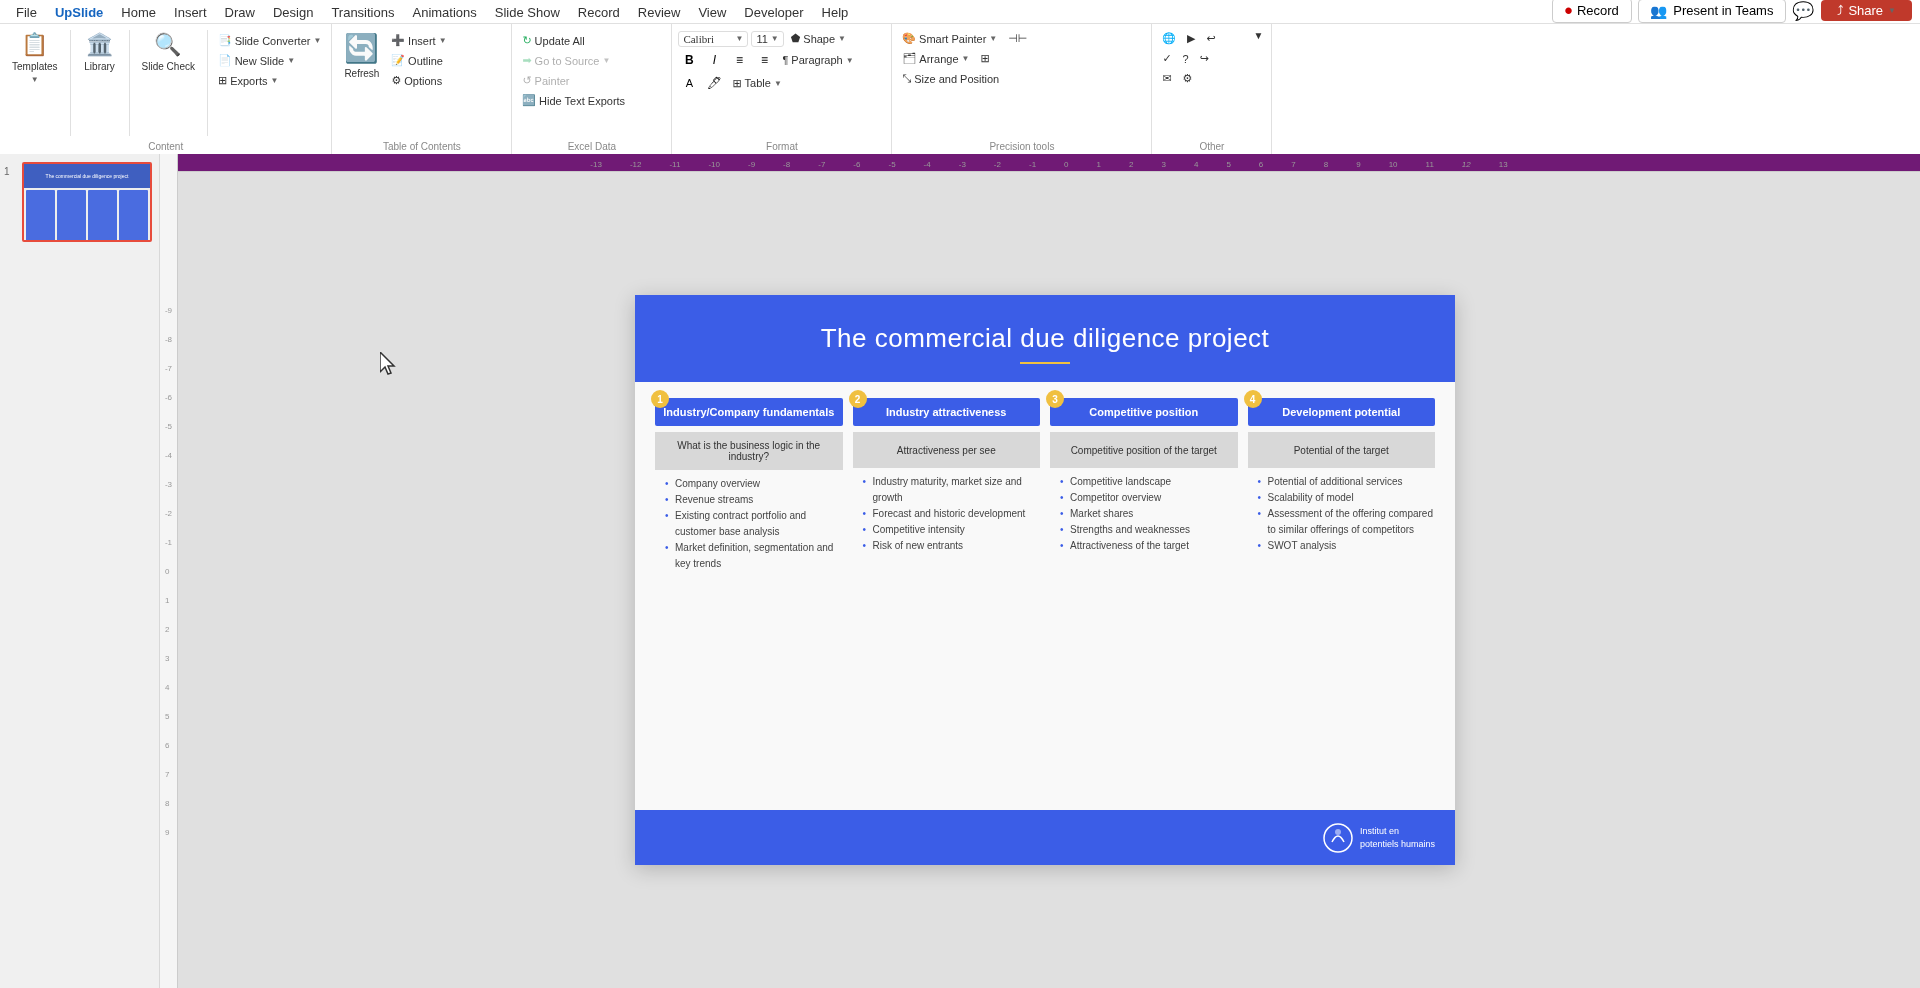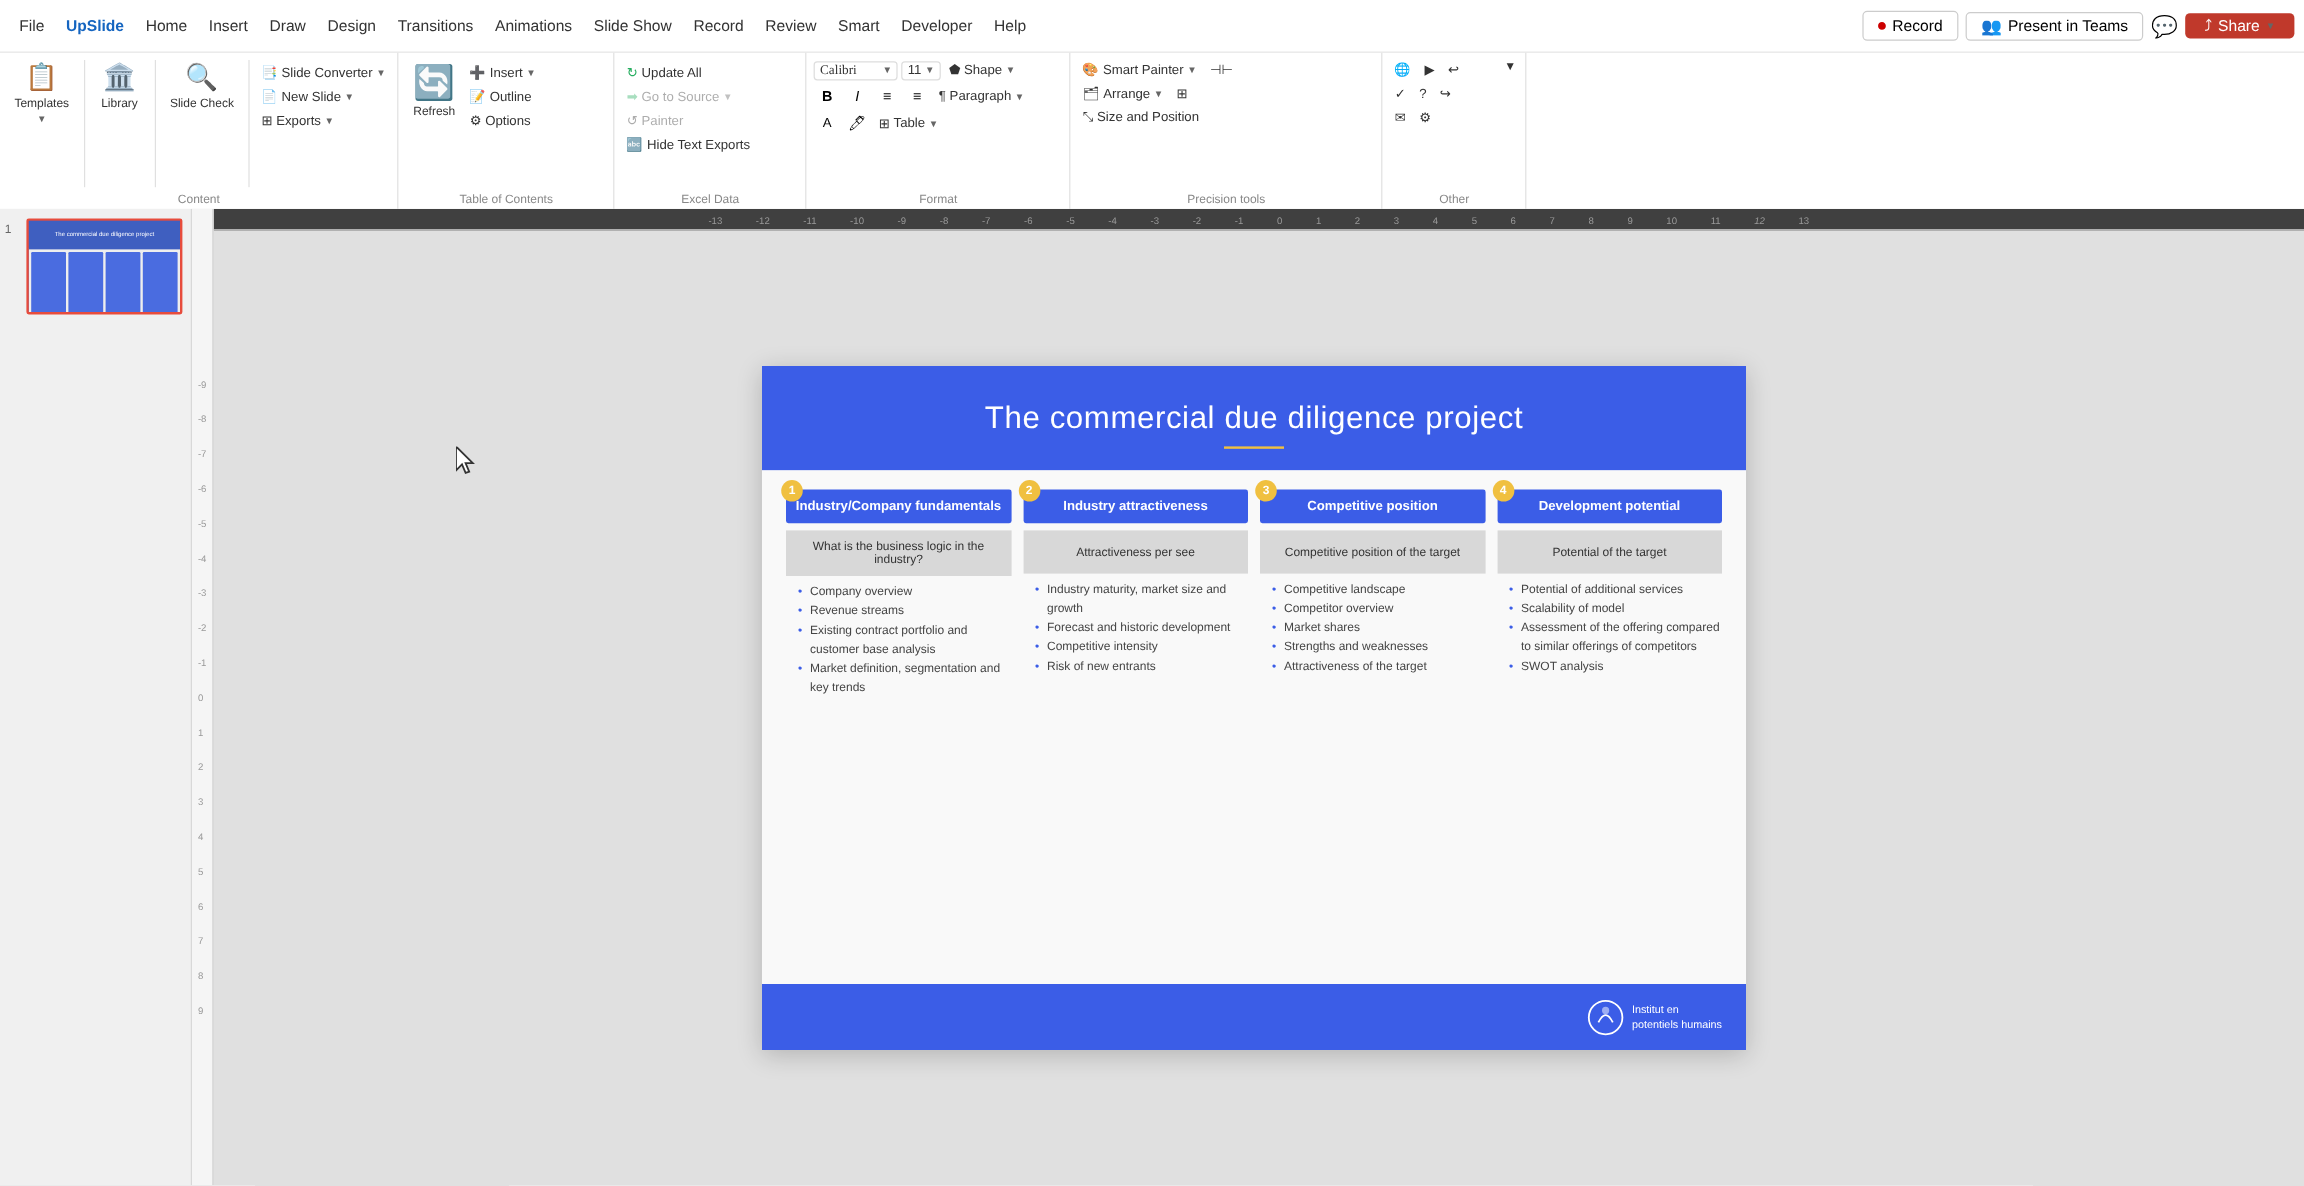--- a/index.html
+++ b/index.html
@@ -1,23 +1,23 @@
 <!DOCTYPE html>
 <html><head>
   <meta charset="utf-8">
   <style>
     * { box-sizing: border-box; margin: 0; padding: 0; }
     body { font-family: 'Segoe UI', Arial, sans-serif; background: #f0f0f0; overflow: hidden; width: 1920px; height: 988px; }
 
     
     .menu-bar {
       display: flex;
-      align-items: center;
+      align-items: flex-end;
       background: #fff;
-      height: 44px;
+      height: 24px;
       padding: 0 8px;
       border-bottom: 1px solid #e0e0e0;
       font-size: 13px;
       gap: 2px;
     }
     .menu-item {
       padding: 3px 8px;
       cursor: pointer;
       border-radius: 3px;
       color: #333;
@@ -331,21 +331,21 @@
     .canvas-container {
       flex: 1;
       background: #e0e0e0;
       display: flex;
       flex-direction: column;
       overflow: hidden;
       position: relative;
     }
     .ruler-horizontal {
       height: 18px;
-      background: #404040;
+      background: #701a75;
       border-bottom: 1px solid #ccc;
       margin-left: 18px;
       display: flex;
       align-items: flex-end;
       font-size: 8px;
       color: #999;
       overflow: hidden;
       padding-bottom: 2px;
     }
     .ruler-vertical {
@@ -382,21 +382,21 @@
     <span class="menu-item app-name">UpSlide</span>
     <span class="menu-item">Home</span>
     <span class="menu-item">Insert</span>
     <span class="menu-item">Draw</span>
     <span class="menu-item">Design</span>
     <span class="menu-item">Transitions</span>
     <span class="menu-item">Animations</span>
     <span class="menu-item">Slide Show</span>
     <span class="menu-item">Record</span>
     <span class="menu-item">Review</span>
-    <span class="menu-item">Smart</span>
+    <span class="menu-item">View</span>
     <span class="menu-item">Developer</span>
     <span class="menu-item">Help</span>
 
     <div class="top-right">
       <button class="btn-record">
         <span style="color:#c00; font-size:14px;">⏺</span>
         <span>Record</span>
       </button>
       <button class="btn-present">
         <span style="color:#5b5ea6; font-size:14px;">👥</span>

